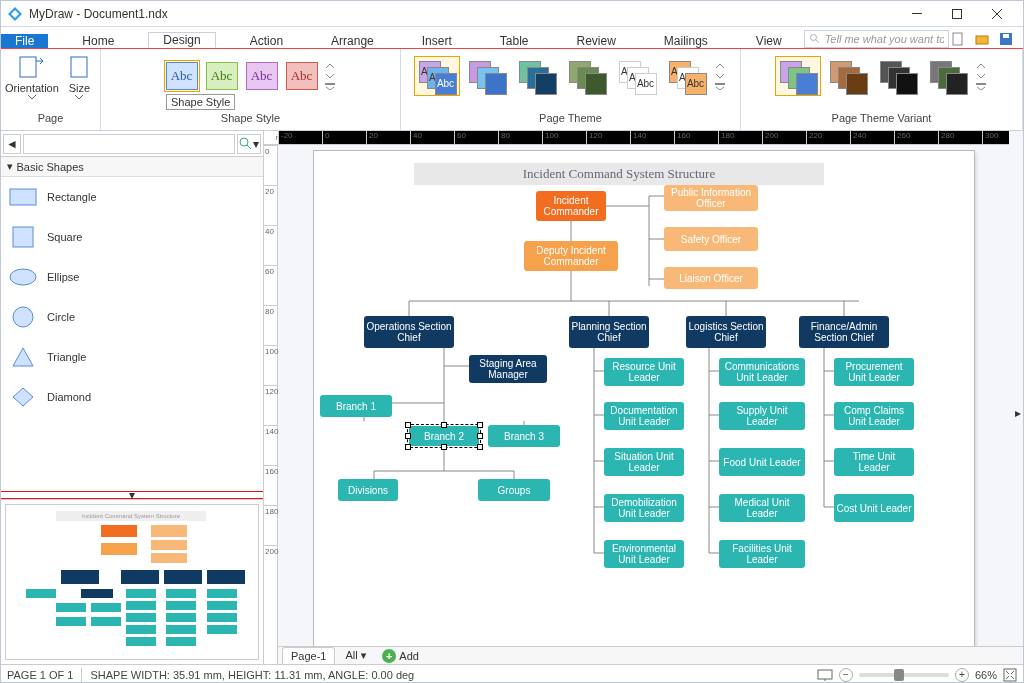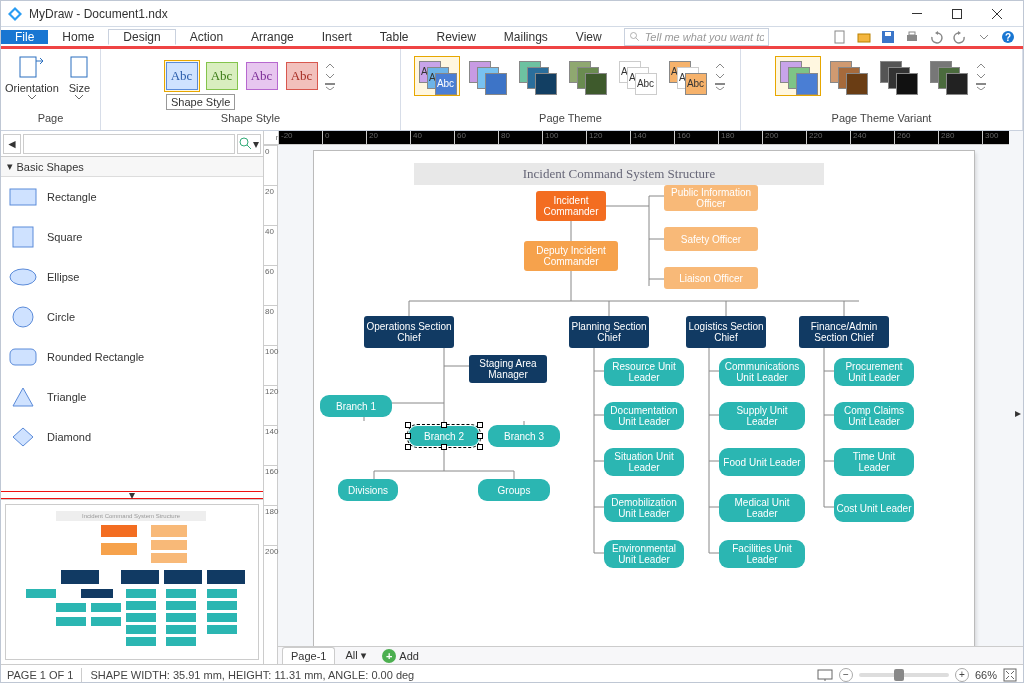--- a/index.html
+++ b/index.html
@@ -7,23 +7,23 @@
   body { width: 1024px; height: 683px; overflow: hidden; background: #fff; border: 1px solid #bfc7d4; position: relative; }
 
   
   .titlebar { height: 26px; display: flex; align-items: center; padding: 0 6px; border-bottom: 1px solid #d3dbe6; }
   .titlebar .logo { width: 16px; height: 16px; margin-right: 6px; }
   .titlebar .title { font-size: 12px; color: #333; }
   .win-controls { margin-left: auto; display: flex; gap: 0; }
   .win-btn { width: 40px; height: 24px; display: inline-flex; align-items: center; justify-content: center; font-size: 11px; cursor: pointer; }
 
   
-  .tabstrip { height: 22px; display: flex; align-items: center; border-bottom: 3px solid #ef4444; }
+  .tabstrip { height: 22px; display: flex; align-items: flex-end; border-bottom: 1px solid #ef4444; }
   .file-tab { background: #1976d2; color: #fff; padding: 0 14px; display:flex; align-items:center; font-size:12px; }
-  .tabstrip .tab { padding: 0 14px; display:flex; align-items:center; cursor:pointer; font-size:12px; color:#333; }
+  .tabstrip .tab { padding: 0 14px; display:flex; align-items:center; cursor:pointer; font-size:12px; color:#333;margin-left:20px; }
   .tabstrip .tab.active { border: 1px solid #c9d1de; border-bottom: 1px solid #fff; position: relative; top:0; background:#fff; }
   .tab-search { flex:0 0 auto; margin-left: 8px; display:flex; align-items:center; border:1px solid #c9d1de; width:145px; padding:0 4px; height:18px; margin-top:1px; }
   .tab-search svg { width:12px; height:12px; flex:0 0 12px; margin-right:4px; }
   .tab-search span { color:#999; font-style:italic; font-size:11px; white-space:nowrap; overflow:hidden; }
   .tab-right { margin-left:auto; display:flex; align-items:center; gap:6px; padding-right:6px; }
   .tab-right .ico { width:18px; height:18px; display:inline-flex; align-items:center; justify-content:center; cursor:pointer; }
 
   
   .ribbon { height: 82px; display:flex; align-items:stretch; border-bottom:1px solid #c9d1de; background:#fff; }
   .ribbon-group { display:flex; flex-direction:column; border-right:1px solid #d7dde8; padding:2px 4px;gap:12px; }
@@ -72,21 +72,21 @@
   .ruler-unit { position:absolute; top:0; left:0; width:28px; height:14px; background:#fff; border-right:1px solid #ccc; border-bottom:1px solid #ccc; font-size:8px; color:#666; display:flex; align-items:center; justify-content:flex-end; padding-right:2px;}
 
   
   .page { position:absolute; top:20px; left:50px; width:660px; height:590px; background:#fff; box-shadow:0 0 0 1px #bbb, 2px 2px 4px rgba(0,0,0,.15); }
   .page-title { position:absolute; top:12px; left:100px; width:410px; height:22px; background:#e8e8e8; color:#667; display:flex; align-items:center; justify-content:center; font-family:Georgia,serif; font-size:13px;}
   .node { position:absolute; color:#fff; display:flex; align-items:center; justify-content:center; text-align:center; font-size:10px; line-height:1.1; border-radius:3px; padding:2px; }
   .orange1 { background:#f36d21; }
   .orange2 { background:#f6a24c; }
   .orange3 { background:#f8b978; }
   .navy { background:#113a63; }
-  .teal { background:#2bb6b2;border-radius:9px; }
+  .teal { background:#2bb6b2; }
   .selected { outline:1px dashed #000; box-shadow:0 0 0 1px #fff inset;}
   .handle { position:absolute; width:6px; height:6px; background:#fff; border:1px solid #000;}
 
   
   .pagetabs { position:absolute; bottom:0; left:14px; right:0; height:18px; background:#f7f7f9; border-top:1px solid #ccc; display:flex; align-items:center; gap:4px; padding:0 4px; font-size:11px;}
   .pagetabs .ptab { border:1px solid #ccc; border-bottom:none; padding:0 8px; height:17px; background:#fff; display:flex; align-items:center; cursor:pointer; border-radius:3px 3px 0 0;}
   .pagetabs .plain { padding:0 6px; cursor:pointer; color:#333;}
   .pagetabs .add-ico { width:14px; height:14px; border-radius:50%; background:#4caf50; color:#fff; display:inline-flex; align-items:center; justify-content:center; font-weight:bold; font-size:11px; margin-right:3px;}
 
   
@@ -385,28 +385,20 @@
           </span>
           <span>Ellipse</span>
         </div>
       <div class="shape-row">
           <span class="shape-icon">
             <svg width="22" height="22">
               <circle cx="11" cy="11" r="10" fill="#cfe2ff" stroke="#5b8bd9"></circle>
             </svg>
           </span>
           <span>Circle</span>
-        </div>
-      <div class="shape-row">
-          <span class="shape-icon">
-            <svg width="28" height="18">
-              <rect x="1" y="1" width="26" height="16" rx="5" fill="#cfe2ff" stroke="#5b8bd9"></rect>
-            </svg>
-          </span>
-          <span>Rounded Rectangle</span>
         </div>
       <div class="shape-row">
           <span class="shape-icon">
             <svg width="24" height="22">
               <polygon points="12,2 22,20 2,20" fill="#cfe2ff" stroke="#5b8bd9"></polygon>
             </svg>
           </span>
           <span>Triangle</span>
         </div>
       <div class="shape-row">

